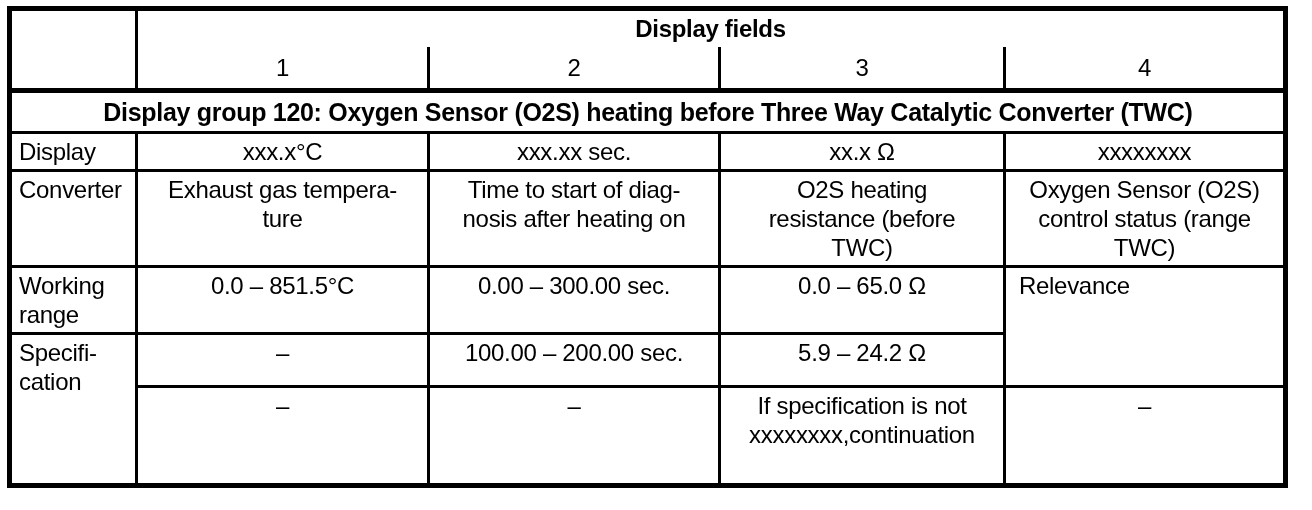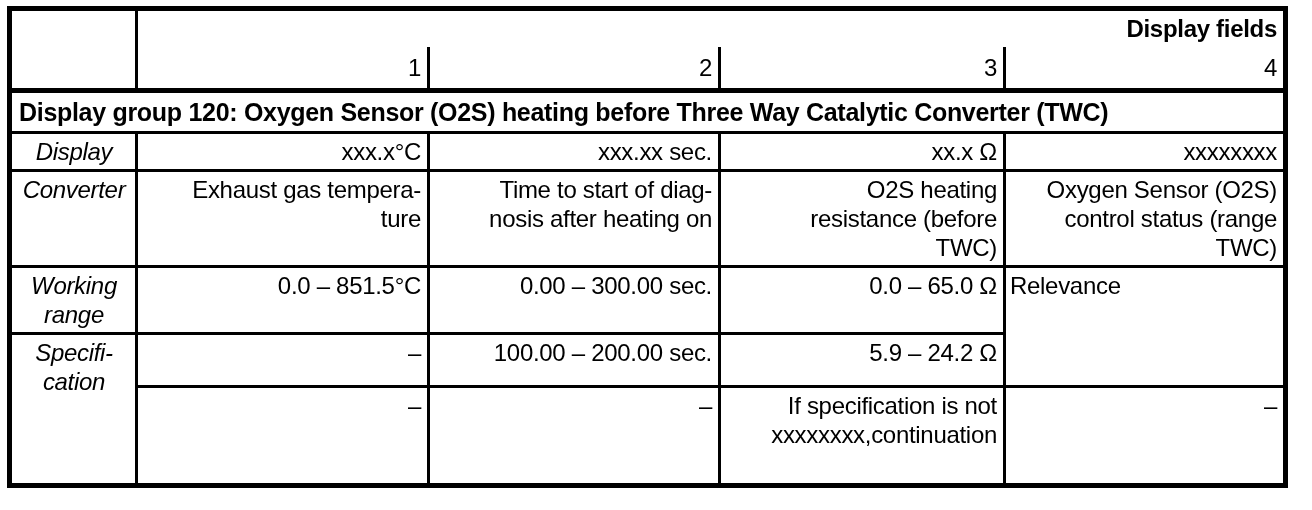--- a/index.html
+++ b/index.html
@@ -12,21 +12,21 @@
     color: #000000;
   }
   table.doc-table {
     border-collapse: collapse;
     table-layout: fixed;
     margin: 6px 0 0 7px;
   }
   td {
     border: 3px solid #000000;
     vertical-align: top;
-    text-align: right;
+    text-align: center;
     padding: 3px 6px;
     font-size: 24px;
     line-height: 29px;
     letter-spacing: -0.3px;
     white-space: pre-line;
     overflow: hidden;
   }
   
   table.doc-table { border: 5px solid #000000; }
 
@@ -35,36 +35,36 @@
   tr.h-nums   { height: 44px; }
   td.corner   { }
   td.title    { font-weight: bold; vertical-align: middle; border-bottom-style: hidden; }
   td.num      { vertical-align: middle; border-top-style: hidden; }
 
   
   tr.r-group  { height: 42px; }
   tr.r-group td {
     border-top-width: 5px;
     font-weight: bold;
-    text-align: left;
+    text-align: center;
     vertical-align: middle;
     font-size: 25px;
     padding-left: 7px;
   }
 
   tr.r-display   { height: 35px; }
   tr.r-display td { vertical-align: middle; }
   tr.r-indicated { height: 93px; }
   tr.r-working   { height: 65px; }
   tr.r-spec      { height: 53px; }
   tr.r-last      { height: 99px; }
 
-  td.lbl { text-align: center; padding-left: 7px; font-style: italic; }
+  td.lbl { text-align: left; padding-left: 7px; }
   td.b   { font-weight: normal; }
-  td.relevance { text-align: left; padding-left: 4px; }
+  td.relevance { text-align: left; padding-left: 13px; }
 </style>
 </head>
 <body>
 
 <table class="doc-table">
   <colgroup>
     <col style="width:127px">
     <col style="width:292px">
     <col style="width:291px">
     <col style="width:285px">

